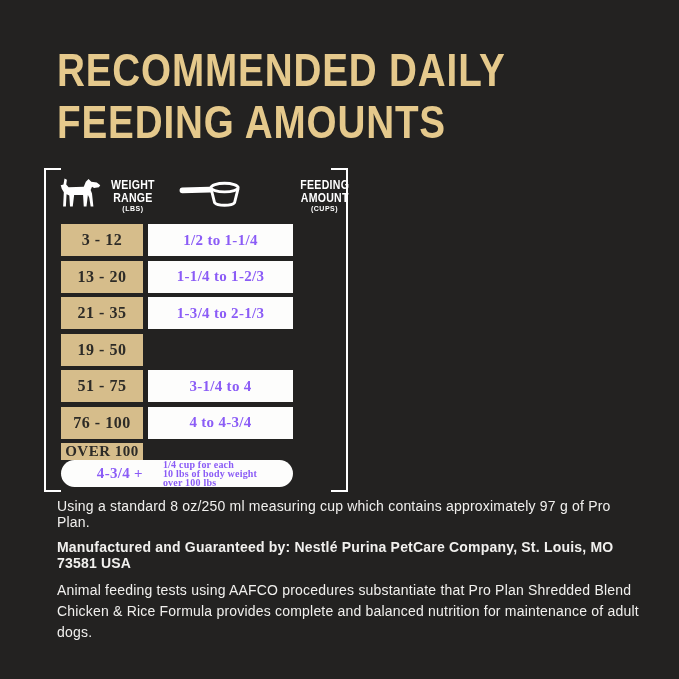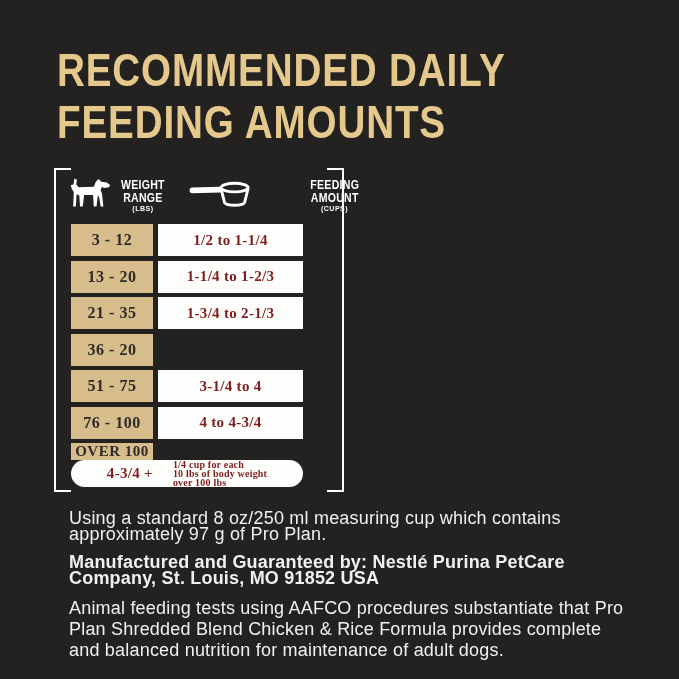--- a/index.html
+++ b/index.html
@@ -19,21 +19,21 @@
     font-weight:700;
     font-size:46px;
     line-height:52px;
     letter-spacing:1px;
     transform:scaleX(0.84);
     transform-origin:left top;
     white-space:nowrap;
   }
 
   
-  .frame { position:absolute; left:54px; top:168px; width:290px; height:324px; }
+  .frame { position:absolute; left:44px; top:168px; width:290px; height:324px;padding-left:14px; }
   .bracket { position:absolute; top:0; bottom:0; width:17px; box-sizing:border-box; }
   .bracket.left  { left:0;  border:2px solid #ffffff; border-right:none; }
   .bracket.right { right:0; border:2px solid #ffffff; border-left:none; }
 
   
   .thead { position:absolute; left:15px; top:10px; display:flex; align-items:center; }
   .hgroup { display:flex; align-items:center; }
   .hgroup.feeding { margin-left:20px;gap:48px; }
   .hicon { flex:none; }
   .hlabels { margin-left:5px; text-align:center; color:#ffffff; }
@@ -49,33 +49,33 @@
   .row { display:flex; height:32px; margin-bottom:4.5px; }
   .cell { display:flex; align-items:center; justify-content:center; box-sizing:border-box; }
   .cell.weight {
     width:82px; margin-right:5px;
     background:#d6bd8b;
     color:#2d2b27; font-weight:700; font-size:16px; letter-spacing:0.5px;
   }
   .cell.amount {
     flex:1;
     background:#fdfdfc;
-    color:#7f1d1d; font-weight:700; font-size:15px; letter-spacing:0.3px;
+    color:#8b5cf6; font-weight:700; font-size:15px; letter-spacing:0.3px;
   }
   .row.last { height:33px;flex-direction:column; }
   .row.last .cell.weight { font-size:15px; }
   .row.last .cell.amount { font-size:15px;border-radius:14px; }
   .note {
     margin-left:20px; text-align:left;
     font-size:10px; line-height:9px; font-weight:700; letter-spacing:0.2px;
   }
 
   
   .footer { position:absolute; left:57px; top:498px; width:588px; color:#f1f0ee; }
-  .footer p { margin:12px; font-size:18px; line-height:16px; letter-spacing:0.2px; }
+  .footer p { margin:0; font-size:14px; line-height:16px; letter-spacing:0.2px; }
   .footer p.p1 { margin-bottom:9px; }
   .footer p.p2 { font-weight:700; margin-bottom:9px; }
   .footer p.p3 { line-height:21px; }
 </style>
 </head>
 <body>
 
 <div class="page">
 
   <div class="title">
@@ -123,21 +123,21 @@
       </div>
       <div class="row">
         <div class="cell weight">13 - 20</div>
         <div class="cell amount">1-1/4 to 1-2/3</div>
       </div>
       <div class="row">
         <div class="cell weight">21 - 35</div>
         <div class="cell amount">1-3/4 to 2-1/3</div>
       </div>
       <div class="row">
-        <div class="cell weight">36 - 20</div>
+        <div class="cell weight">19 - 50</div>
       </div>
       <div class="row">
         <div class="cell weight">51 - 75</div>
         <div class="cell amount">3-1/4 to 4</div>
       </div>
       <div class="row">
         <div class="cell weight">76 - 100</div>
         <div class="cell amount">4 to 4-3/4</div>
       </div>
       <div class="row last">
@@ -149,17 +149,17 @@
             <div>10 lbs of body weight</div>
             <div>over 100 lbs</div>
           </span>
         </div>
       </div>
     </div>
   </div>
 
   <div class="footer">
     <p class="p1">Using a standard 8 oz/250 ml measuring cup which contains approximately 97 g of Pro Plan.</p>
-    <p class="p2">Manufactured and Guaranteed by: Nestlé Purina PetCare Company, St. Louis, MO 91852 USA</p>
+    <p class="p2">Manufactured and Guaranteed by: Nestlé Purina PetCare Company, St. Louis, MO 73581 USA</p>
     <p class="p3">Animal feeding tests using AAFCO procedures substantiate that Pro Plan Shredded Blend Chicken &amp; Rice Formula provides complete and balanced nutrition for maintenance of adult dogs.</p>
   </div>
 
 </div>
 
 </body></html>

